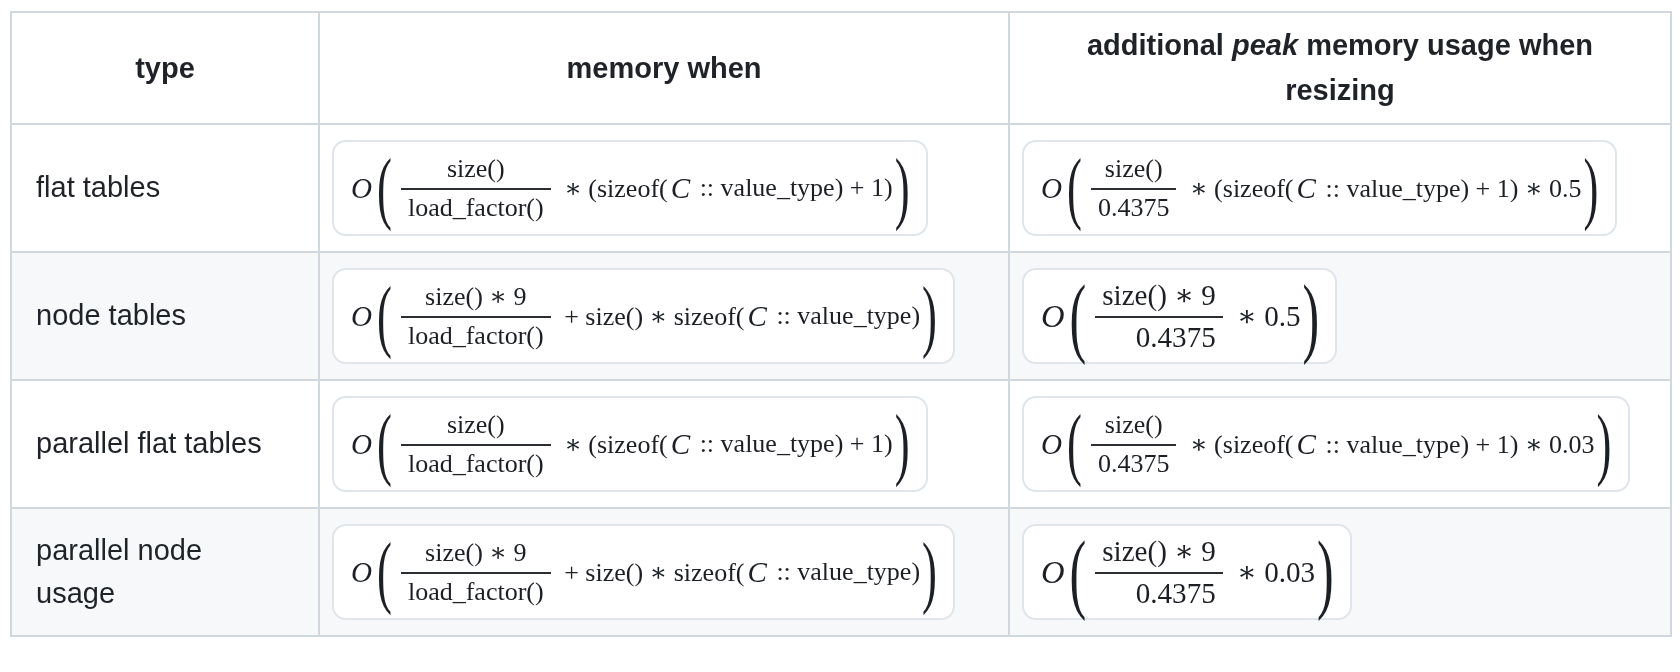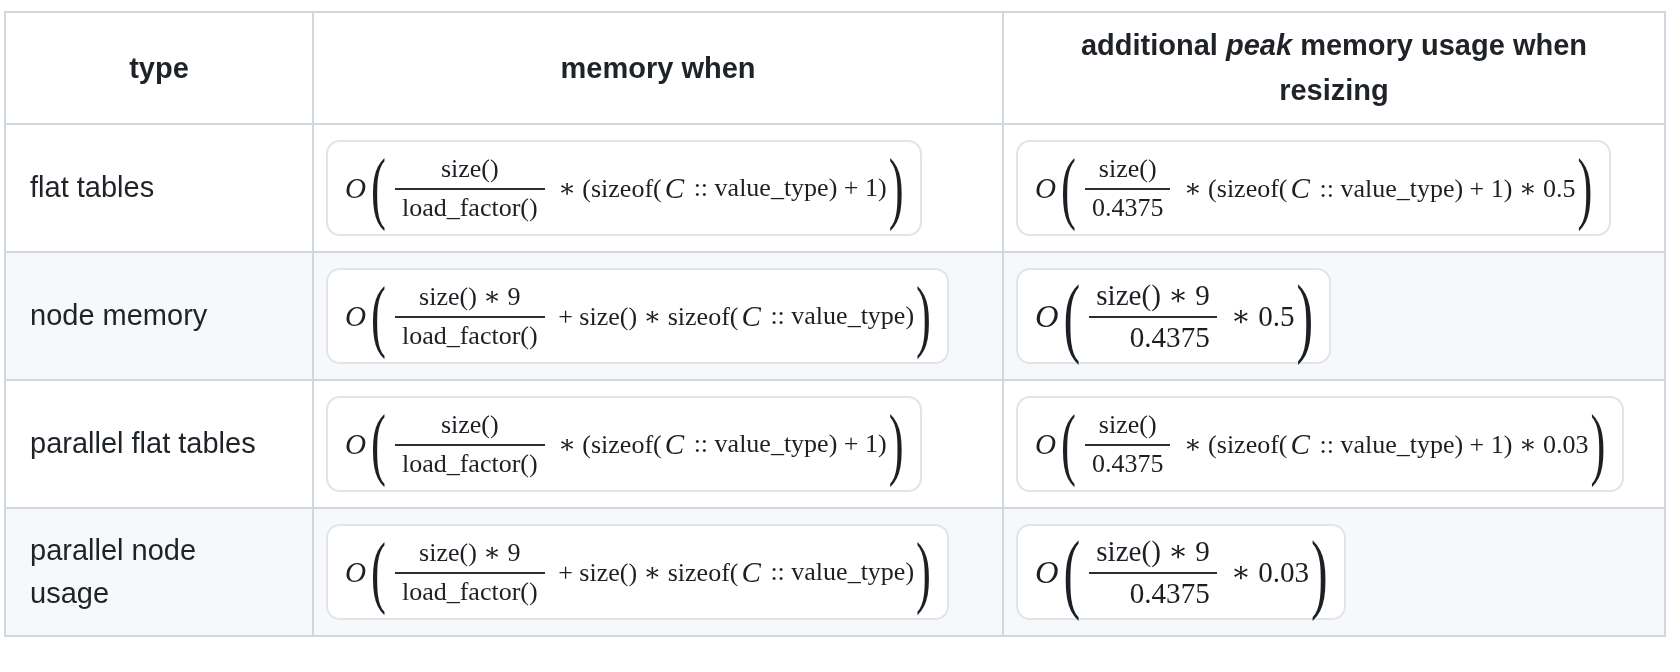--- a/index.html
+++ b/index.html
@@ -2,21 +2,21 @@
 <html><head>
 <meta charset="utf-8">
 <style>
   * { box-sizing: border-box; }
   html, body { margin: 0; padding: 0; }
   body {
     width: 1680px; height: 672px; overflow: hidden;
     background: #ffffff; color: #1f2328;
     font-family: "Liberation Sans", sans-serif;
   }
-  .wrap { padding: 11px 10px 0 4px; }
+  .wrap { padding: 11px 10px 0 10px; }
   table { border-collapse: collapse; table-layout: fixed; width: 1660px; }
   col.c-type { width: 308px; }
   col.c-mem  { width: 690px; }
   col.c-peak { width: 662px; }
   th, td { border: 2px solid #d0d7de; background: #ffffff; }
   th {
     height: 112px; font-size: 29px; font-weight: 700;
     line-height: 1.55; text-align: center; padding: 0 20px;
   }
   th em { font-style: italic; margin-top: 16px; }
@@ -92,21 +92,21 @@
                 <span class="mtxt"> ∗ (sizeof(</span>
                 <span class="mvar">C</span>
                 <span class="mtxt"> :: value_type) + 1) ∗ 0.5</span>
                 <span class="mparen">)</span>
               </span>
       </div>
     </td>
   </tr>
 
   <tr>
-    <td class="type">node memory</td>
+    <td class="type">node tables</td>
     <td class="fcell">
       <div class="mbox">
         <span class="math">
                 <span class="mvar">O</span>
                 <span class="mparen">(</span>
                 <span class="mfrac"><span class="mnum">size() ∗ 9</span><span class="mden">load_factor()</span></span>
                 <span class="mtxt"> + size() ∗ sizeof(</span>
                 <span class="mvar">C</span>
                 <span class="mtxt"> :: value_type)</span>
                 <span class="mparen">)</span>

